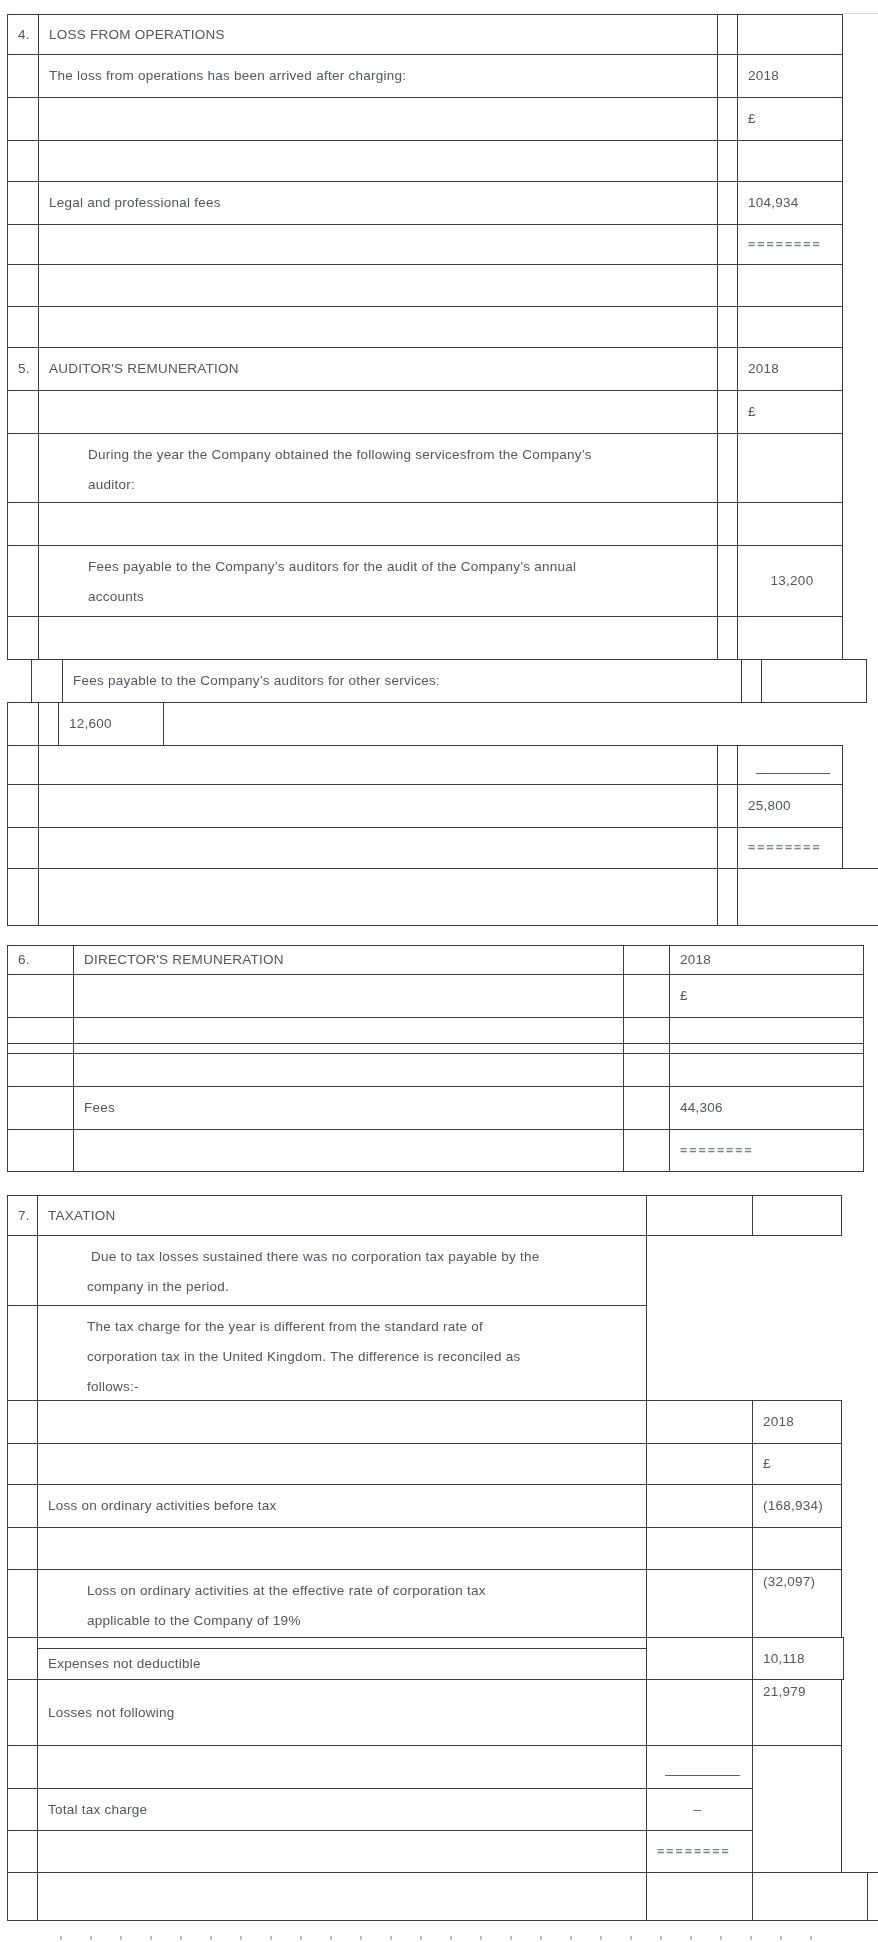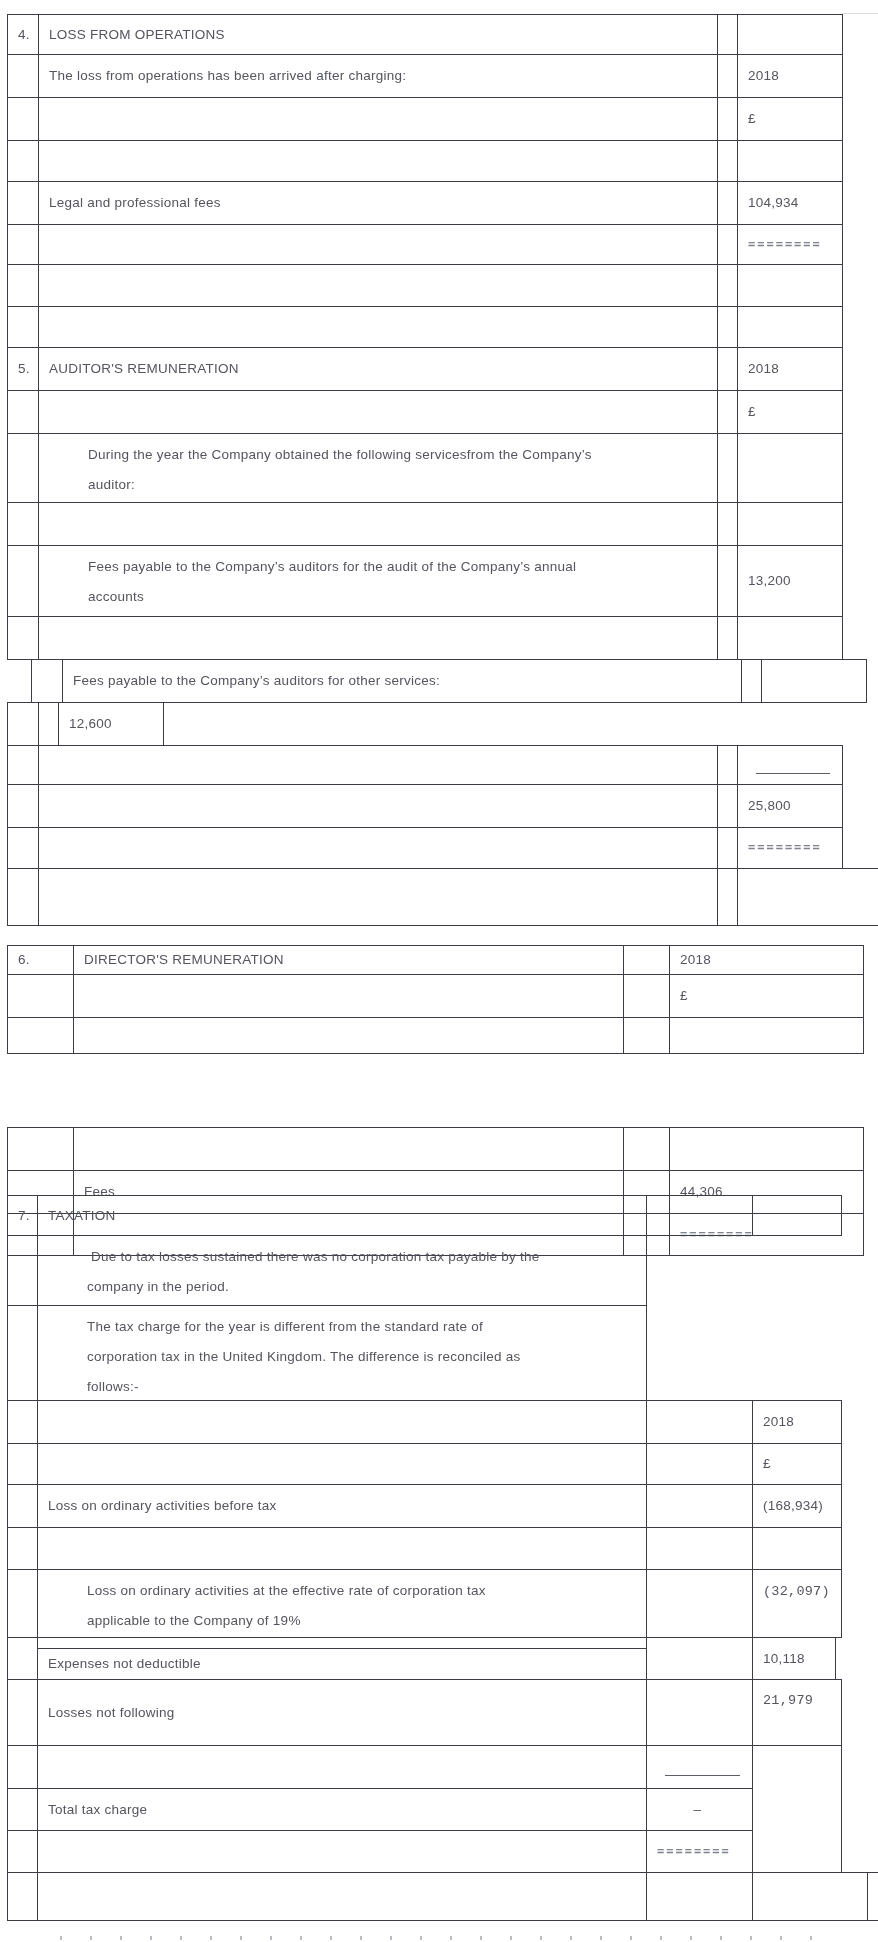--- a/index.html
+++ b/index.html
@@ -40,21 +40,21 @@
   }
   .multiline{align-items:flex-start;padding-top:6px;}
   .multiline .txt{line-height:30px;margin-left:39px;}
   .equals .txt{
     font-family:"DejaVu Sans Mono","Liberation Mono",monospace;
     font-weight:bold;
     font-size:12px;
     letter-spacing:2px;
     color:var(--equals);
   }
-  .low{align-items:center;padding-bottom:26px;font-family:Liberation Mono, monospace;}
+  .low{align-items:flex-start;padding-bottom:26px;}
   .dash{justify-content:center;padding-right:14px;}
   .ext{border-right:none;}
   .no-top{border-top:none;}
   .no-bottom{border-bottom:none;}
   .uline{
     flex:1;height:0;
     border-top:1.6px solid var(--rule);
     margin:16px 6px 0 8px;
   }
   .stub-line{
@@ -173,21 +173,21 @@
         <div class="tcell" style="width: 21px;"></div>
         <div class="tcell" style="width: 106px;"></div>
       </div>
       <div class="trow" style="height: 72px;">
         <div class="tcell" style="width: 32px;"></div>
         <div class="tcell multiline" style="width: 680px;">
           <span class="txt">Fees payable to the Company’s auditors for the audit of the Company’s annual
 accounts</span>
         </div>
         <div class="tcell" style="width: 21px;"></div>
-        <div class="tcell" style="width: 106px;">
+        <div class="tcell" style="width: 106px; justify-content: center;">
           <span class="txt">13,200</span>
         </div>
       </div>
       <div class="trow" style="height: 44px;">
         <div class="tcell" style="width: 32px;"></div>
         <div class="tcell" style="width: 680px;"></div>
         <div class="tcell" style="width: 21px;"></div>
         <div class="tcell" style="width: 106px;"></div>
       </div>
       <div class="trow" style="height: 44px; margin-left: 24px;">
@@ -257,21 +257,21 @@
           <span class="txt">£</span>
         </div>
       </div>
       <div class="trow" style="height: 37px;">
         <div class="tcell" style="width: 67px;"></div>
         <div class="tcell" style="width: 551px;"></div>
         <div class="tcell" style="width: 47px;"></div>
         <div class="tcell" style="width: 195px;"></div>
       </div>
     </div>
-  <div class="ftable" style="left: 7px; top: 1127px;">
+  <div class="ftable" style="left: 7px; top: 1043px;">
       <div class="trow" style="height: 44px;">
         <div class="tcell" style="width: 67px;"></div>
         <div class="tcell" style="width: 551px;"></div>
         <div class="tcell" style="width: 47px;"></div>
         <div class="tcell" style="width: 195px;"></div>
       </div>
       <div class="trow" style="height: 44px;">
         <div class="tcell" style="width: 67px;"></div>
         <div class="tcell" style="width: 551px;">
           <span class="txt">Fees</span>
@@ -358,21 +358,21 @@
         <div class="tcell low" style="width: 90px;">
           <span class="txt">(32,097)</span>
         </div>
       </div>
       <div class="trow" style="height: 43px;">
         <div class="tcell" style="width: 31px;"></div>
         <div class="tcell" style="width: 610px; margin-top: 11px;">
           <span class="txt">Expenses not deductible</span>
         </div>
         <div class="tcell" style="width: 107px;"></div>
-        <div class="tcell" style="width: 84px;">
+        <div class="tcell" style="width: 92px;">
           <span class="txt">10,118</span>
         </div>
       </div>
       <div class="trow" style="height: 67px;">
         <div class="tcell" style="width: 31px;"></div>
         <div class="tcell" style="width: 610px;">
           <span class="txt">Losses not following</span>
         </div>
         <div class="tcell" style="width: 107px;"></div>
         <div class="tcell low" style="width: 90px;">

